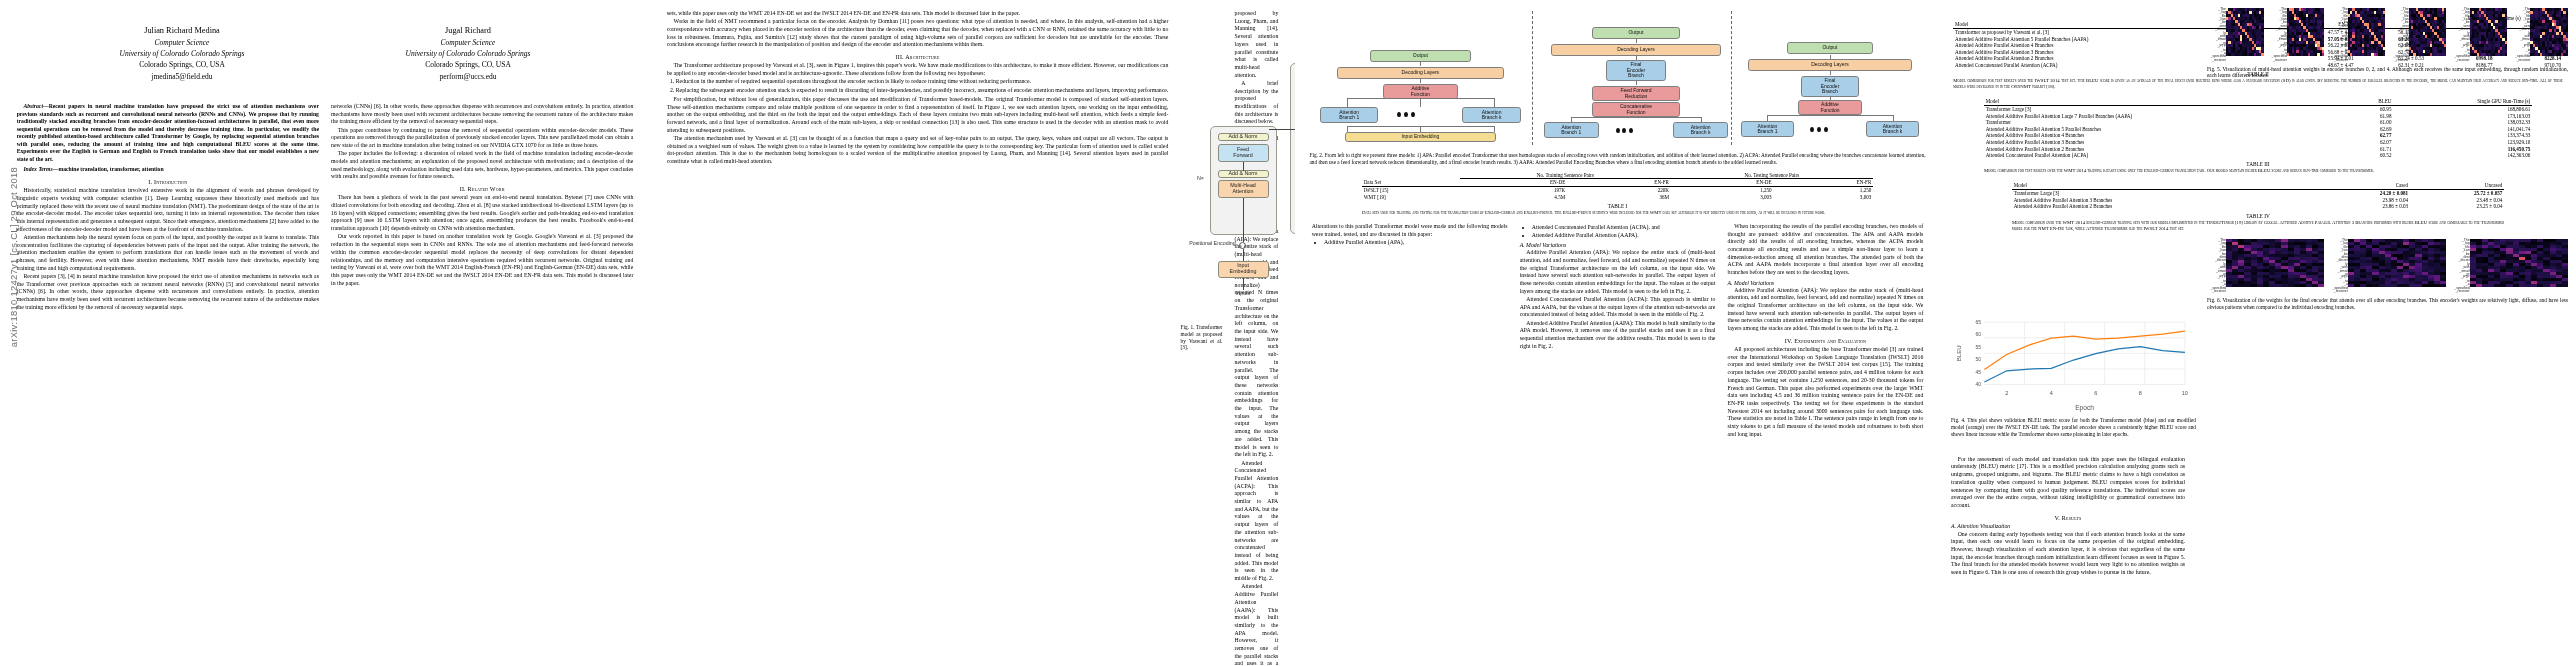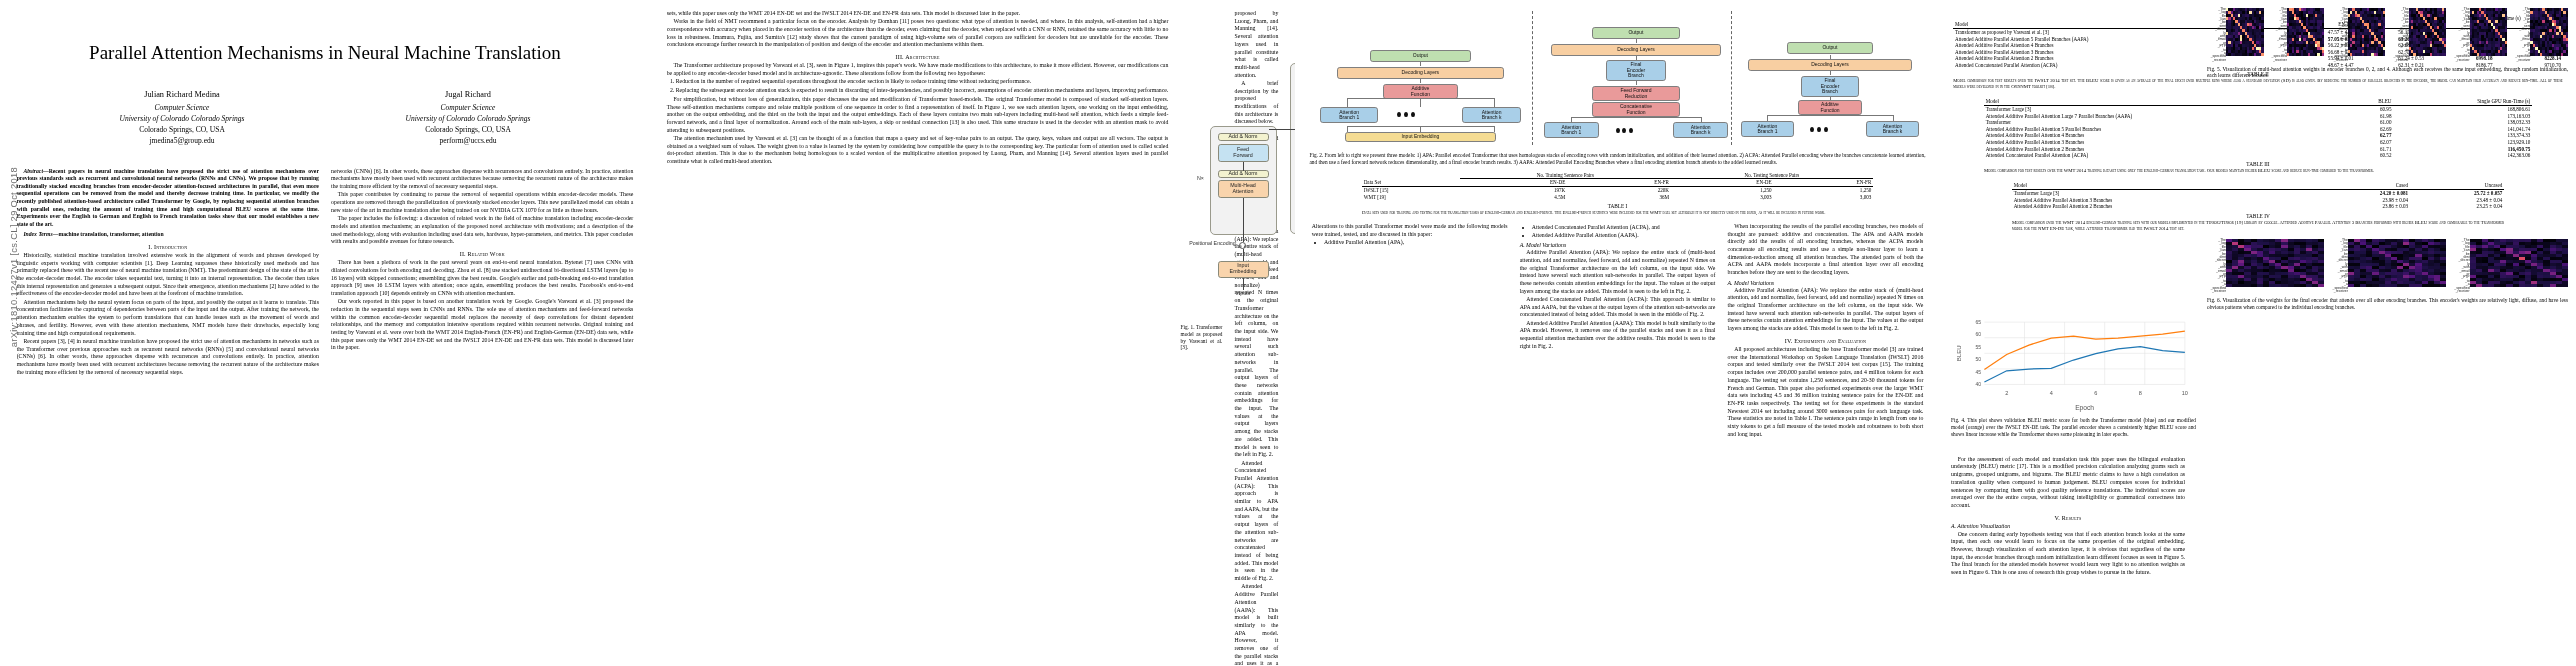--- a/index.html
+++ b/index.html
@@ -128,29 +128,28 @@
   .cell { width:100%; }
 </style>
 </head>
 <body>
 
 <div class="spread">
 
   <div class="page" id="page1">
     <div class="arxiv-stamp">arXiv:1810.12427v1  [cs.CL]  29 Oct 2018</div>
 
-    <h1 class="title">Parallel Attention Mechanisms in Neural Machine Translation</h1>
 
     <div class="authors">
       <div class="author">
         <div class="name">Julian Richard Medina</div>
         <div class="aff">Computer Science</div>
         <div class="aff">University of Colorado Colorado Springs</div>
         <div class="loc">Colorado Springs, CO, USA</div>
-        <div class="mail">jmedina5@group.edu</div>
+        <div class="mail">jmedina5@field.edu</div>
       </div>
       <div class="author">
         <div class="name">Jugal Richard</div>
         <div class="aff">Computer Science</div>
         <div class="aff">University of Colorado Colorado Springs</div>
         <div class="loc">Colorado Springs, CO, USA</div>
         <div class="mail">perform@uccs.edu</div>
       </div>
     </div>
 

